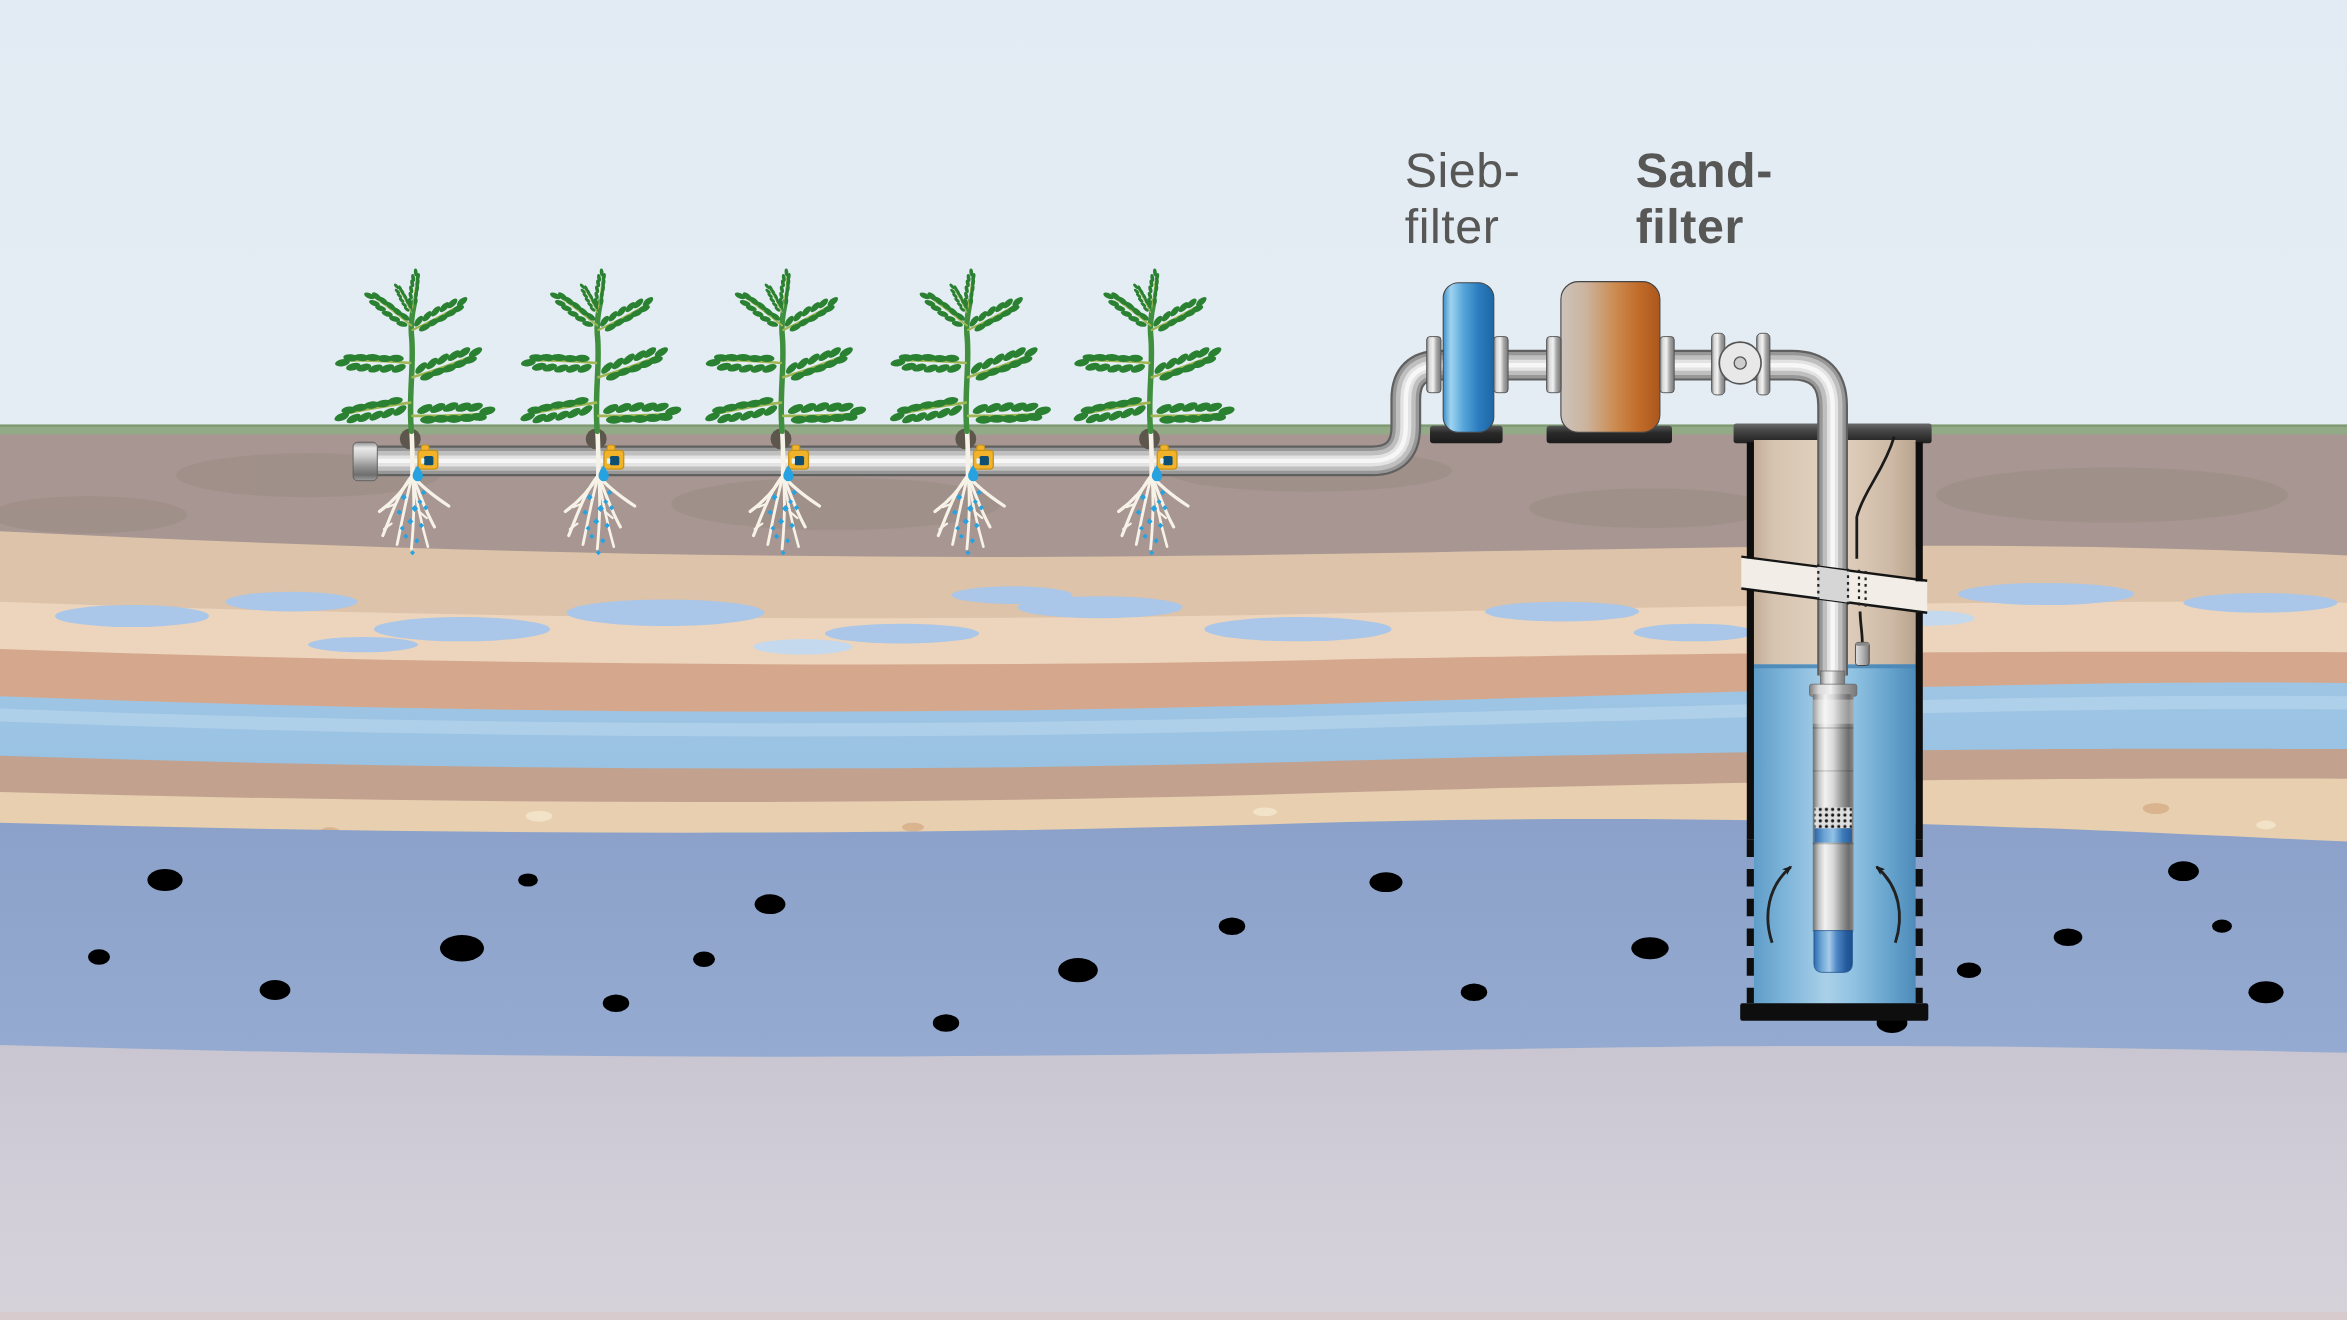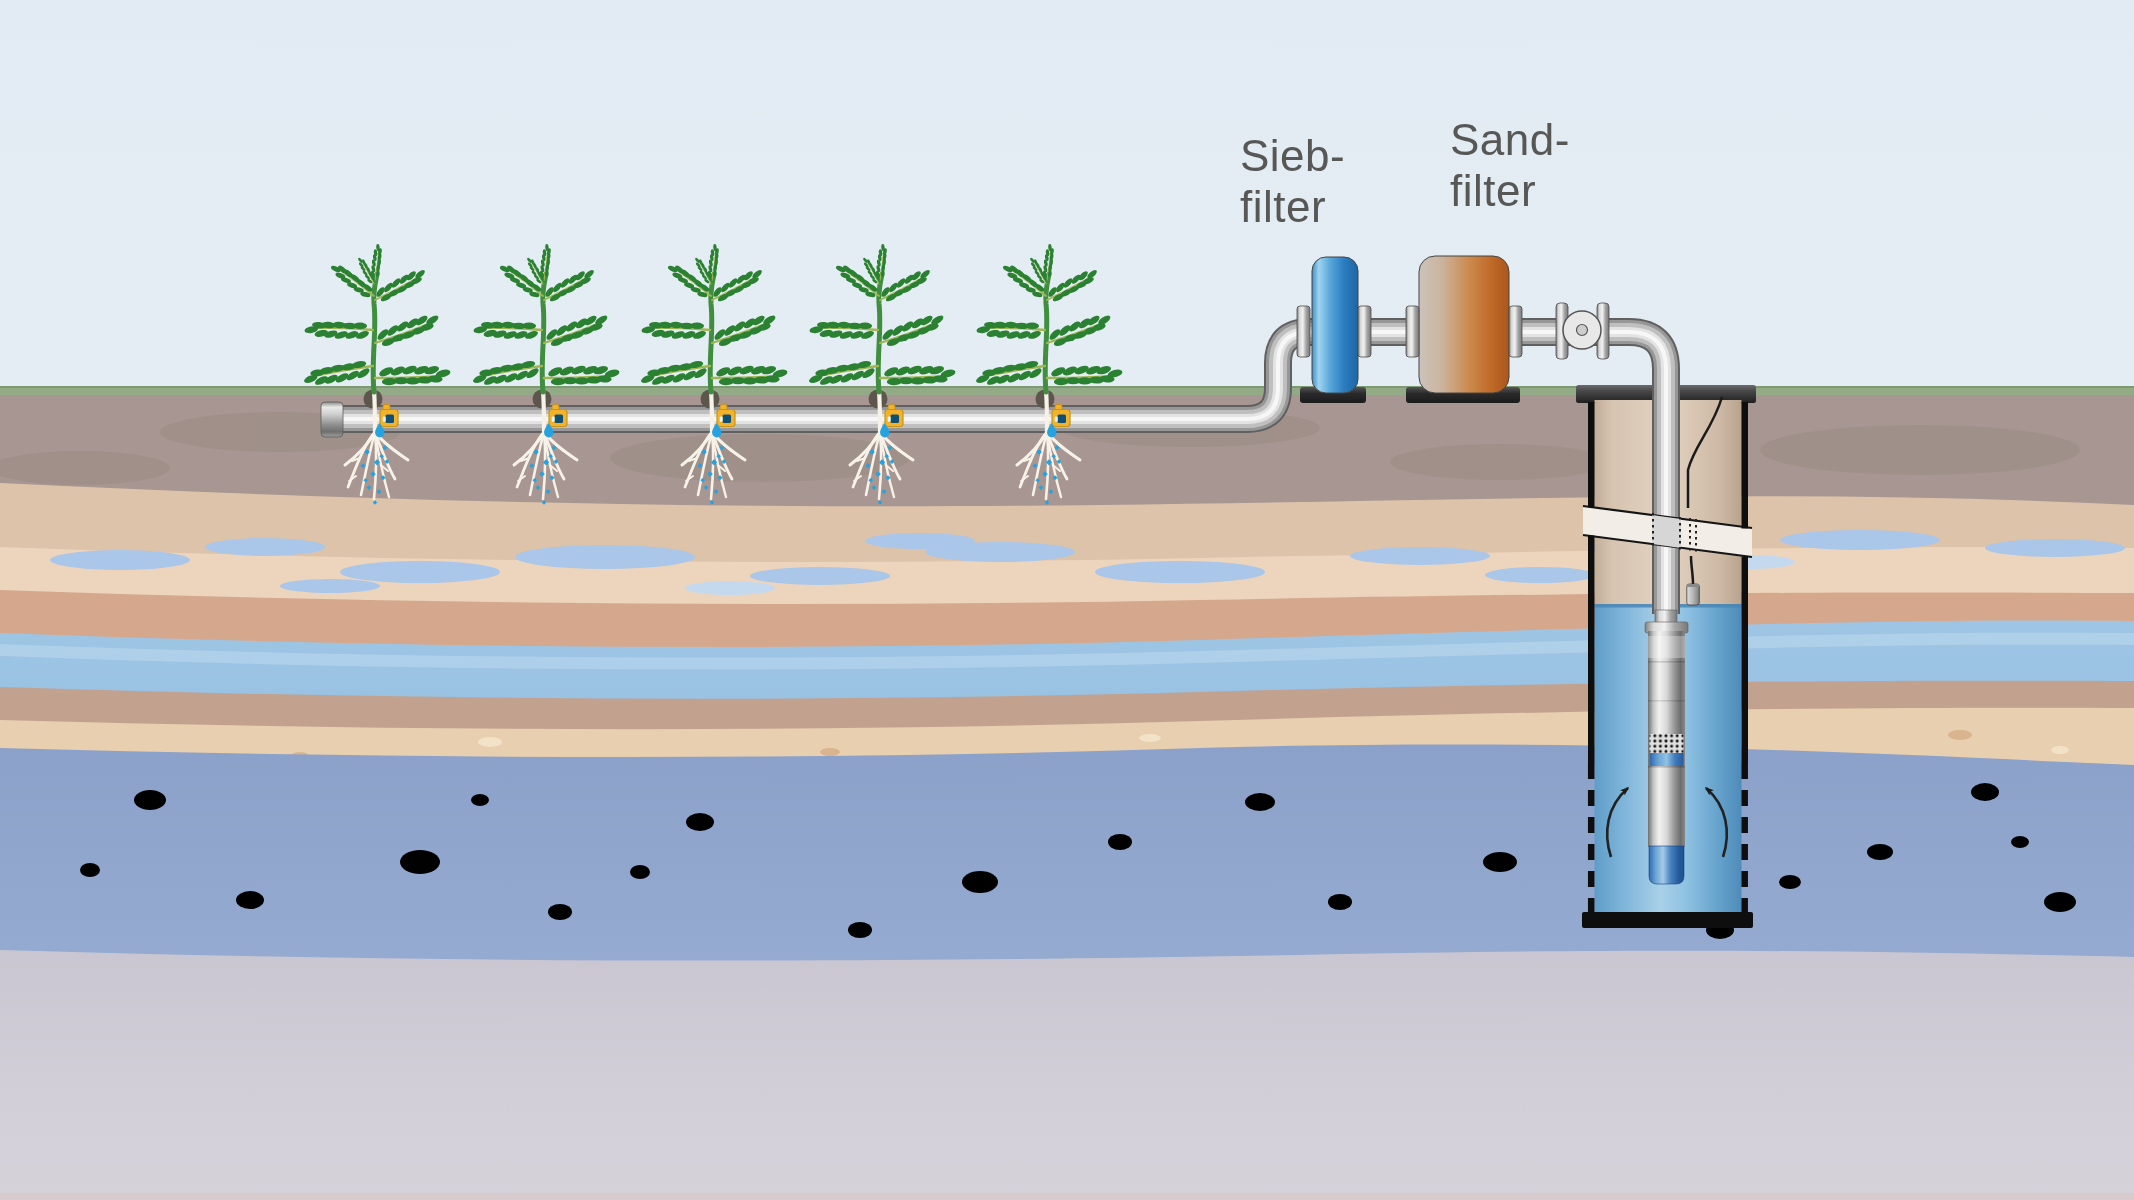--- a/index.html
+++ b/index.html
@@ -8,23 +8,24 @@
     background:var(--sky,#e5edf3);
     font-family:"Liberation Sans", sans-serif;
   }
   #scene{position:absolute;left:0;top:0;width:2134px;height:1200px;}
   .filter-label{
     position:absolute;
     font-size:44px;line-height:51px;font-weight:400;
     color:var(--labelText,#575756);
     white-space:pre-line;
     letter-spacing:0.5px;
+    margin-left:37px;
   }
   #label-sieb{left:1240px;top:130px;}
-  #label-sand{left:1450px;top:114px;}
+  #label-sand{left:1450px;top:130px;font-weight:bold;}
   
   .f-topsoil{fill:var(--topsoil)} .f-tan{fill:var(--tanLayer)} .f-moist{fill:var(--moistLayer)}
   .f-pink{fill:var(--pinkLayer)} .f-brown{fill:var(--brownBand)} .f-beige{fill:var(--beigeLayer)}
   .f-grass{fill:var(--grass)} .f-patch{fill:var(--moistPatch)}
   .f-dotd{fill:var(--dotDark)} .f-dotl{fill:var(--dotLight)} .f-dott{fill:var(--dotTeal)}
   .f-hole{fill:var(--holeDark)} .f-drip{fill:var(--drip)}
   .s-root{stroke:var(--root);fill:none;stroke-linecap:round}
   .s-stem{stroke:var(--stem);fill:none;stroke-linecap:round}
   .s-rib{stroke:var(--rib);fill:none;stroke-linecap:round}
   .f-leaf{fill:var(--leaf)}

